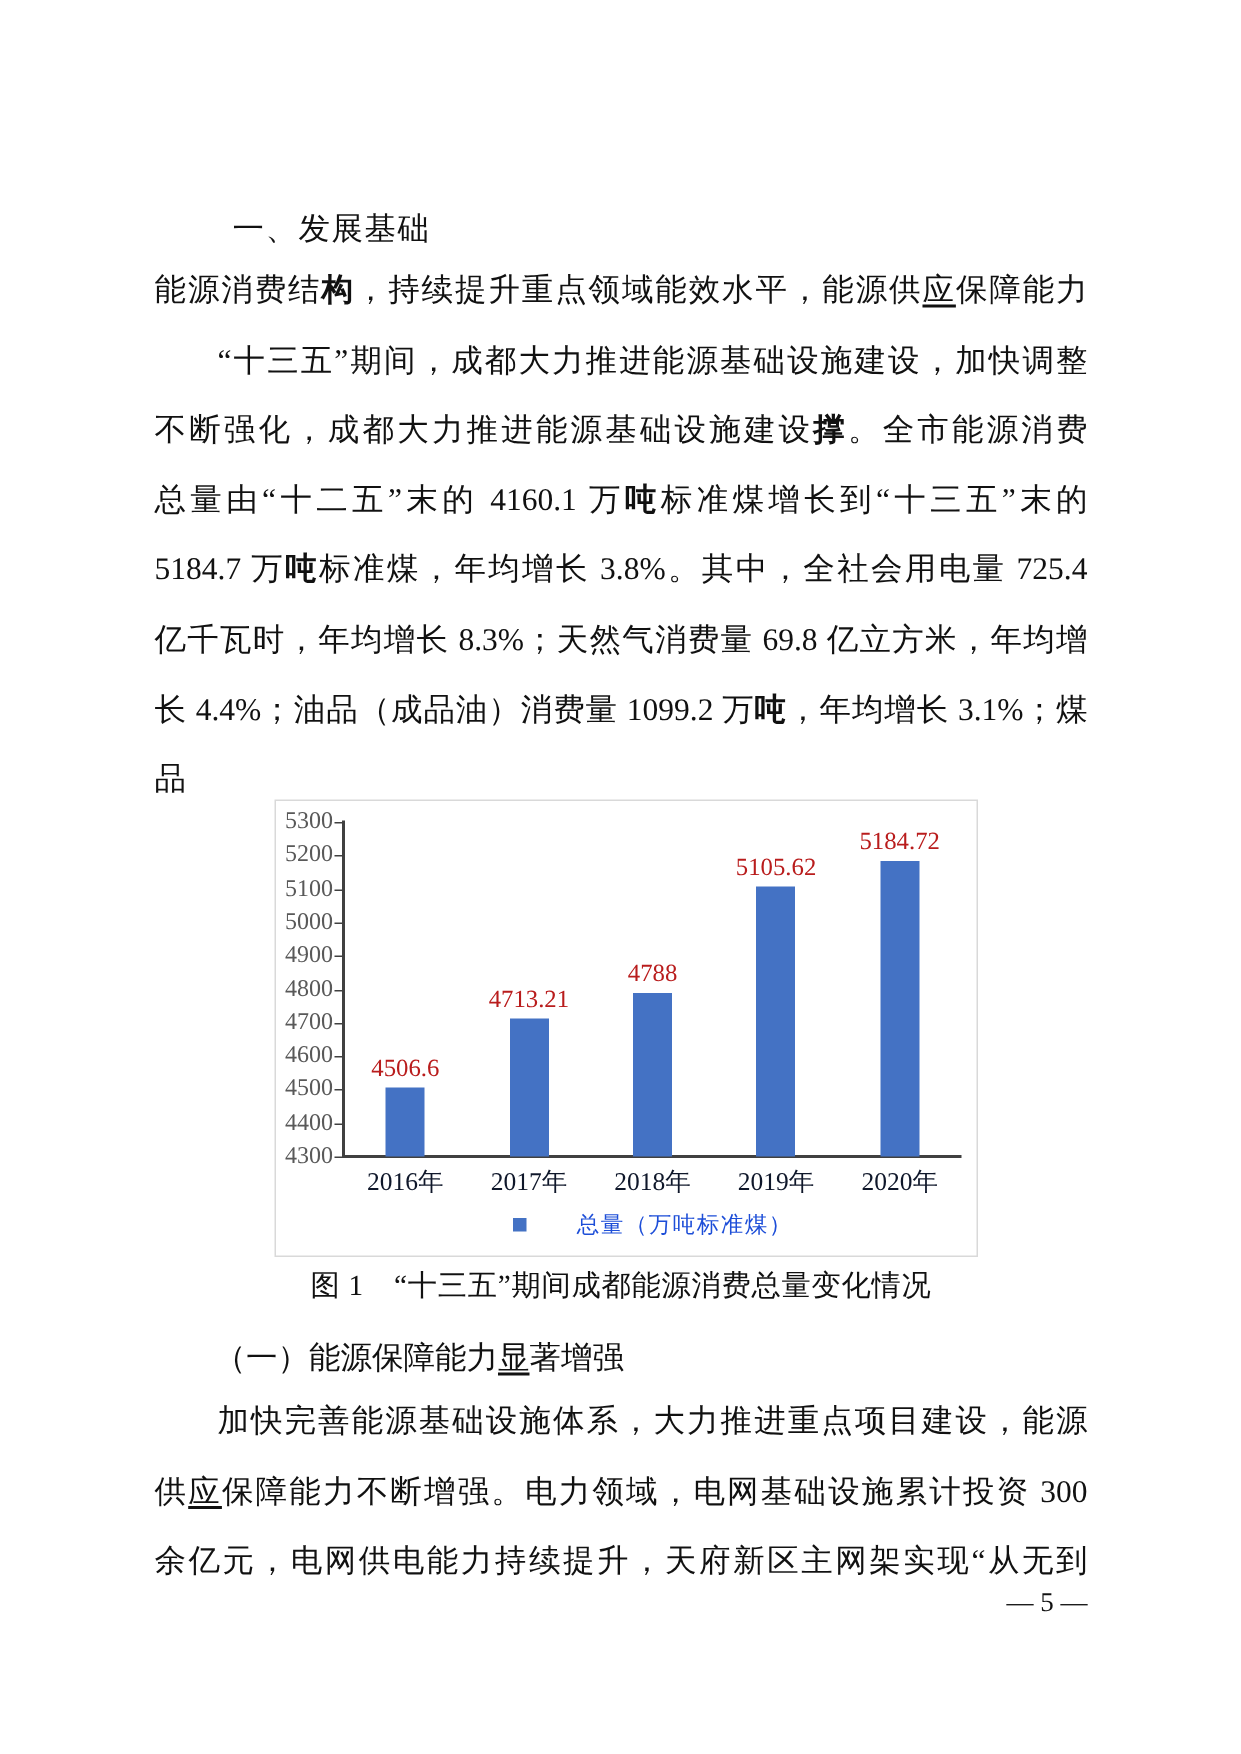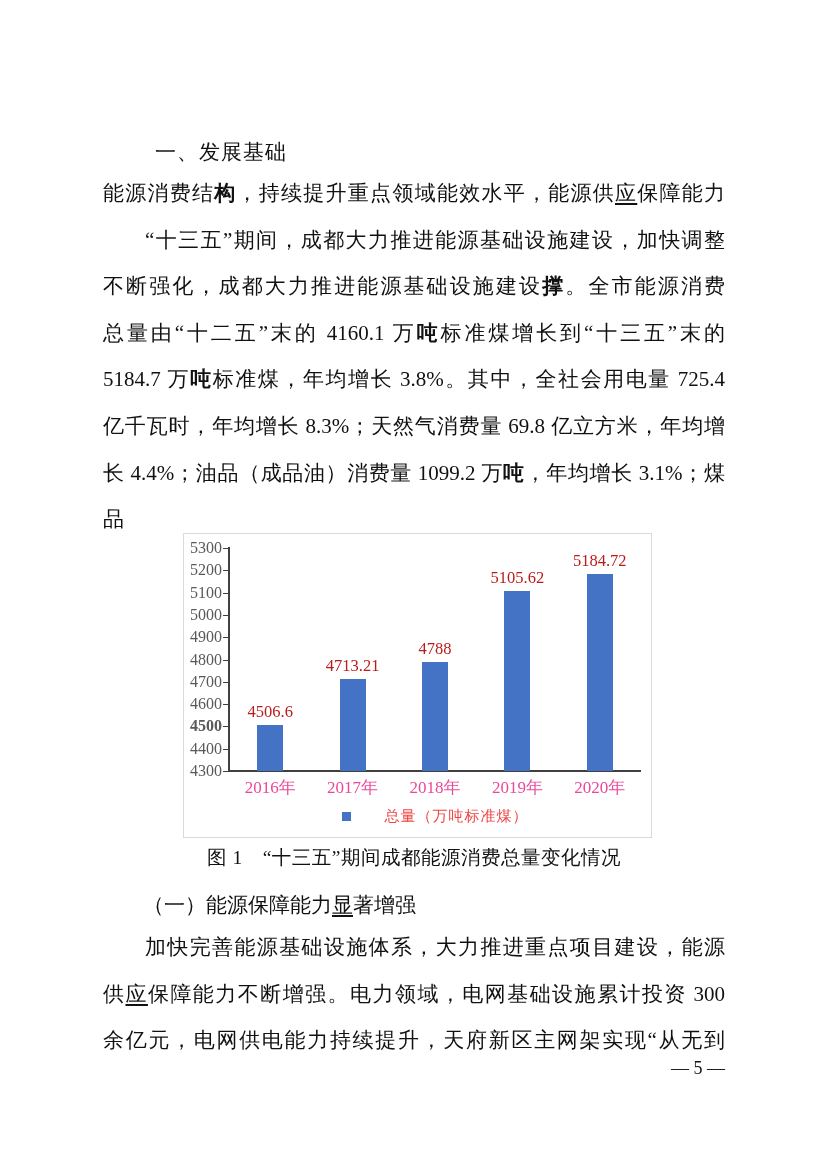--- a/index.html
+++ b/index.html
@@ -51,28 +51,28 @@
   .chart .ytick { position:absolute; left:39px; width:6px; height:1px; background:#404040; }
   .chart .yaxis { position:absolute; left:44px; top:13px; width:2px; height:225px; background:#404040; }
   .chart .xaxis { position:absolute; left:44px; top:236px; width:413px; height:2px; background:#404040; }
   .chart .bar   { position:absolute; width:26px; }
   .chart .vlab  {
     position:absolute; width:100px; height:20px; line-height:20px;
     text-align:center; font-size:16.5px; color:#b91c1c;
   }
   .chart .xlab {
     position:absolute; top:243px; width:84px; height:22px; line-height:22px;
-    text-align:center; font-size:17px; color:#ec4899;
+    text-align:center; font-size:17px; color:#0f172a;
   }
   .chart .legend {
     position:absolute; left:45px; top:272px; width:412px; height:20px;
     display:flex; justify-content:center; align-items:center; gap:6px;
   }
   .chart .legend .swatch { width:9px; height:9px; flex:0 0 auto; }
-  .chart .legend .ltext { font-size:15px; color:#ef4444; letter-spacing:1px;margin-left:28px; }
+  .chart .legend .ltext { font-size:15px; color:#1d4ed8; letter-spacing:1px;margin-left:28px; }
 </style>
 </head>
 <body>
 
 <div class="abs content heading">一、发展基础</div>
 
 <div class="abs content para1">
     <div class="tline just"><span>能源消费结</span><span class="b">构</span><span>，持续提升重点领域能效水平，能源供</span><span class="u">应</span><span>保障能力</span></div>
     <div class="tline just ind"><span>“十三五”期间，成都大力推进能源基础设施建设，加快调整</span></div>
     <div class="tline just"><span>不断强化，成都大力推进能源基础设施建设</span><span class="b">撑</span><span>。全市能源消费</span></div>
@@ -98,21 +98,21 @@
     <div class="ylab" style="top: 70.9px;">5000</div>
     <div class="ytick" style="top: 80.9px;"></div>
     <div class="ylab" style="top: 93.2px;">4900</div>
     <div class="ytick" style="top: 103.2px;"></div>
     <div class="ylab" style="top: 115.5px;">4800</div>
     <div class="ytick" style="top: 125.5px;"></div>
     <div class="ylab" style="top: 137.8px;">4700</div>
     <div class="ytick" style="top: 147.8px;"></div>
     <div class="ylab" style="top: 160.1px;">4600</div>
     <div class="ytick" style="top: 170.1px;"></div>
-    <div class="ylab" style="top: 182.4px; font-weight: bold;">4500</div>
+    <div class="ylab" style="top: 182.4px;">4500</div>
     <div class="ytick" style="top: 192.4px;"></div>
     <div class="ylab" style="top: 204.7px;">4400</div>
     <div class="ytick" style="top: 214.7px;"></div>
     <div class="ylab" style="top: 227px;">4300</div>
     <div class="ytick" style="top: 237px;"></div>
     <div class="bar" style="left: 73.2px; top: 191px; height: 46px; background: rgb(68, 114, 196);"></div>
     <div class="vlab" style="left: 36.2px; top: 168px;">4506.6</div>
     <div class="xlab" style="left: 44.2px;">2016年</div>
     <div class="bar" style="left: 155.6px; top: 145px; height: 92px; background: rgb(68, 114, 196);"></div>
     <div class="vlab" style="left: 118.6px; top: 122px;">4713.21</div>

